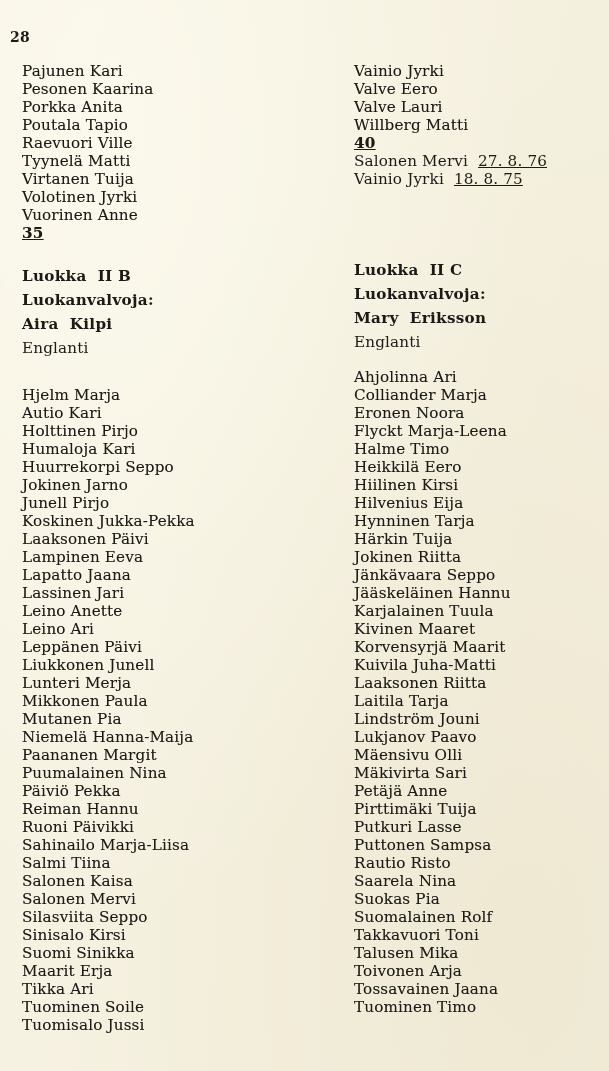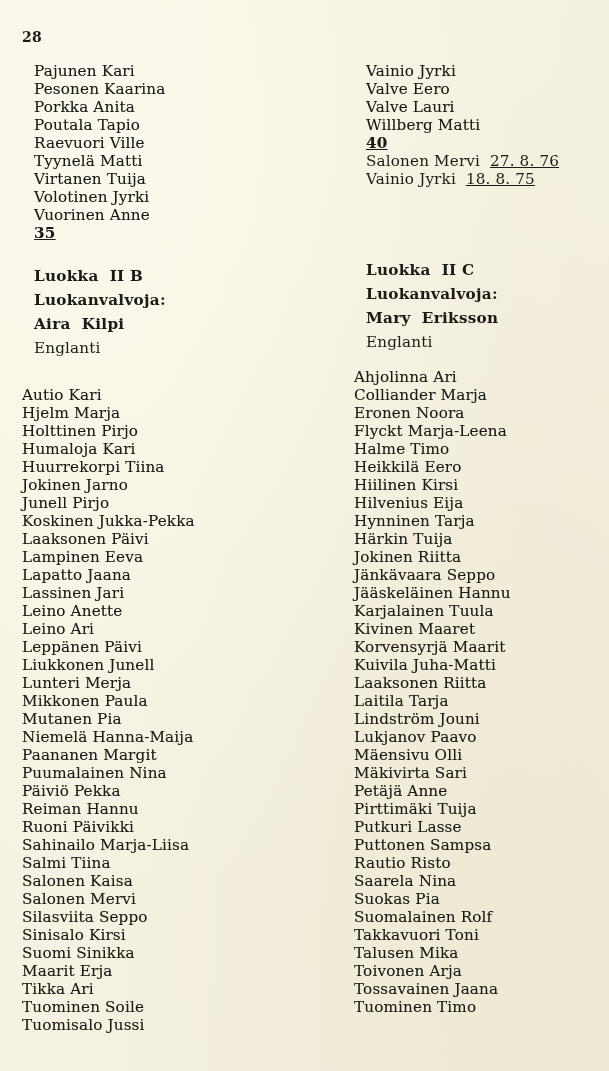--- a/index.html
+++ b/index.html
@@ -28,38 +28,38 @@
       linear-gradient(100deg, rgba(247,243,227,0) 0%, rgba(236,230,206,0.30) 100%);
   }
 
   .page {
     position: absolute;
     inset: 0;
   }
 
   .page-number {
     position: absolute;
-    left: 22px;
+    left: 10px;
     top: 29px;
     font-size: 14px;
     font-weight: bold;
     letter-spacing: 0.2px;
   }
 
   .column {
     position: absolute;
     top: 0;
     bottom: 0;
   }
   .column-left  { left: 22px;  width: 300px; }
   .column-right { left: 340px; width: 262px; margin-left: 14px; }
 
   .block {
     position: absolute;
-    left: 12px;
+    left: 0;
     width: 100%;
   }
 
   .line {
     font-size: 15.2px;
     line-height: 18px;
     white-space: pre;
     letter-spacing: 0.15px;
     text-shadow: 0 0 0.6px rgba(27,26,22,0.35);
   }
@@ -120,25 +120,25 @@
     </div>
 
     <div class="block" style="top:264px;">
       <div class="heading">Luokka  II B</div>
       <div class="heading">Luokanvalvoja:</div>
       <div class="heading">Aira  Kilpi</div>
       <div class="subject">Englanti</div>
     </div>
 
     <div class="block names" style="top:386px;" id="left-names">
+        <div class="line">Hjelm Marja</div>
         <div class="line">Autio Kari</div>
-        <div class="line">Hjelm Marja</div>
         <div class="line">Holttinen Pirjo</div>
         <div class="line">Humaloja Kari</div>
-        <div class="line">Huurrekorpi Tiina</div>
+        <div class="line">Huurrekorpi Seppo</div>
         <div class="line">Jokinen Jarno</div>
         <div class="line">Junell Pirjo</div>
         <div class="line">Koskinen Jukka-Pekka</div>
         <div class="line">Laaksonen Päivi</div>
         <div class="line">Lampinen Eeva</div>
         <div class="line">Lapatto Jaana</div>
         <div class="line">Lassinen Jari</div>
         <div class="line">Leino Anette</div>
         <div class="line">Leino Ari</div>
         <div class="line">Leppänen Päivi</div>

